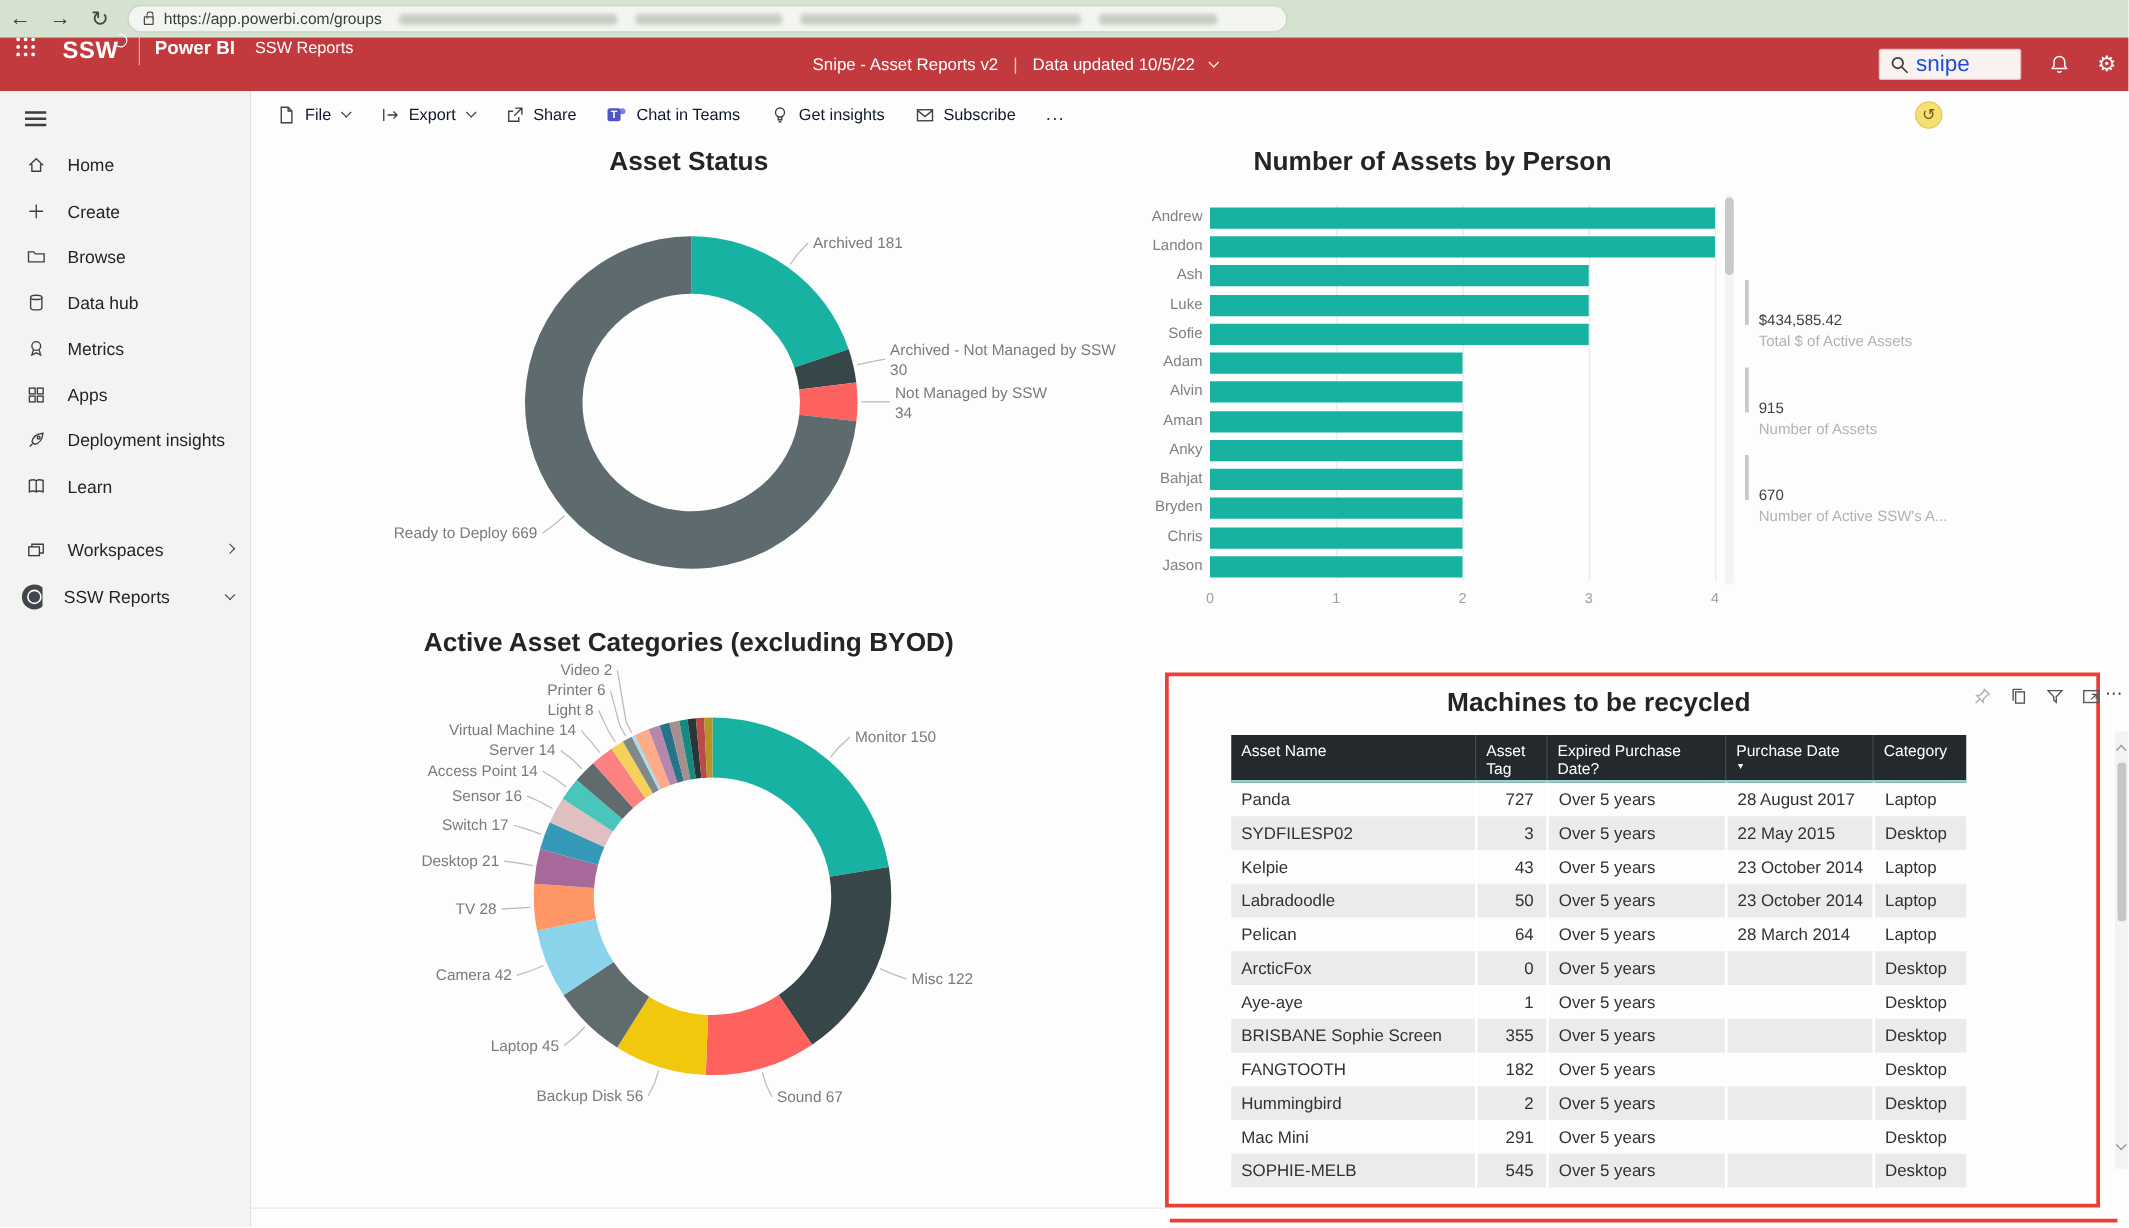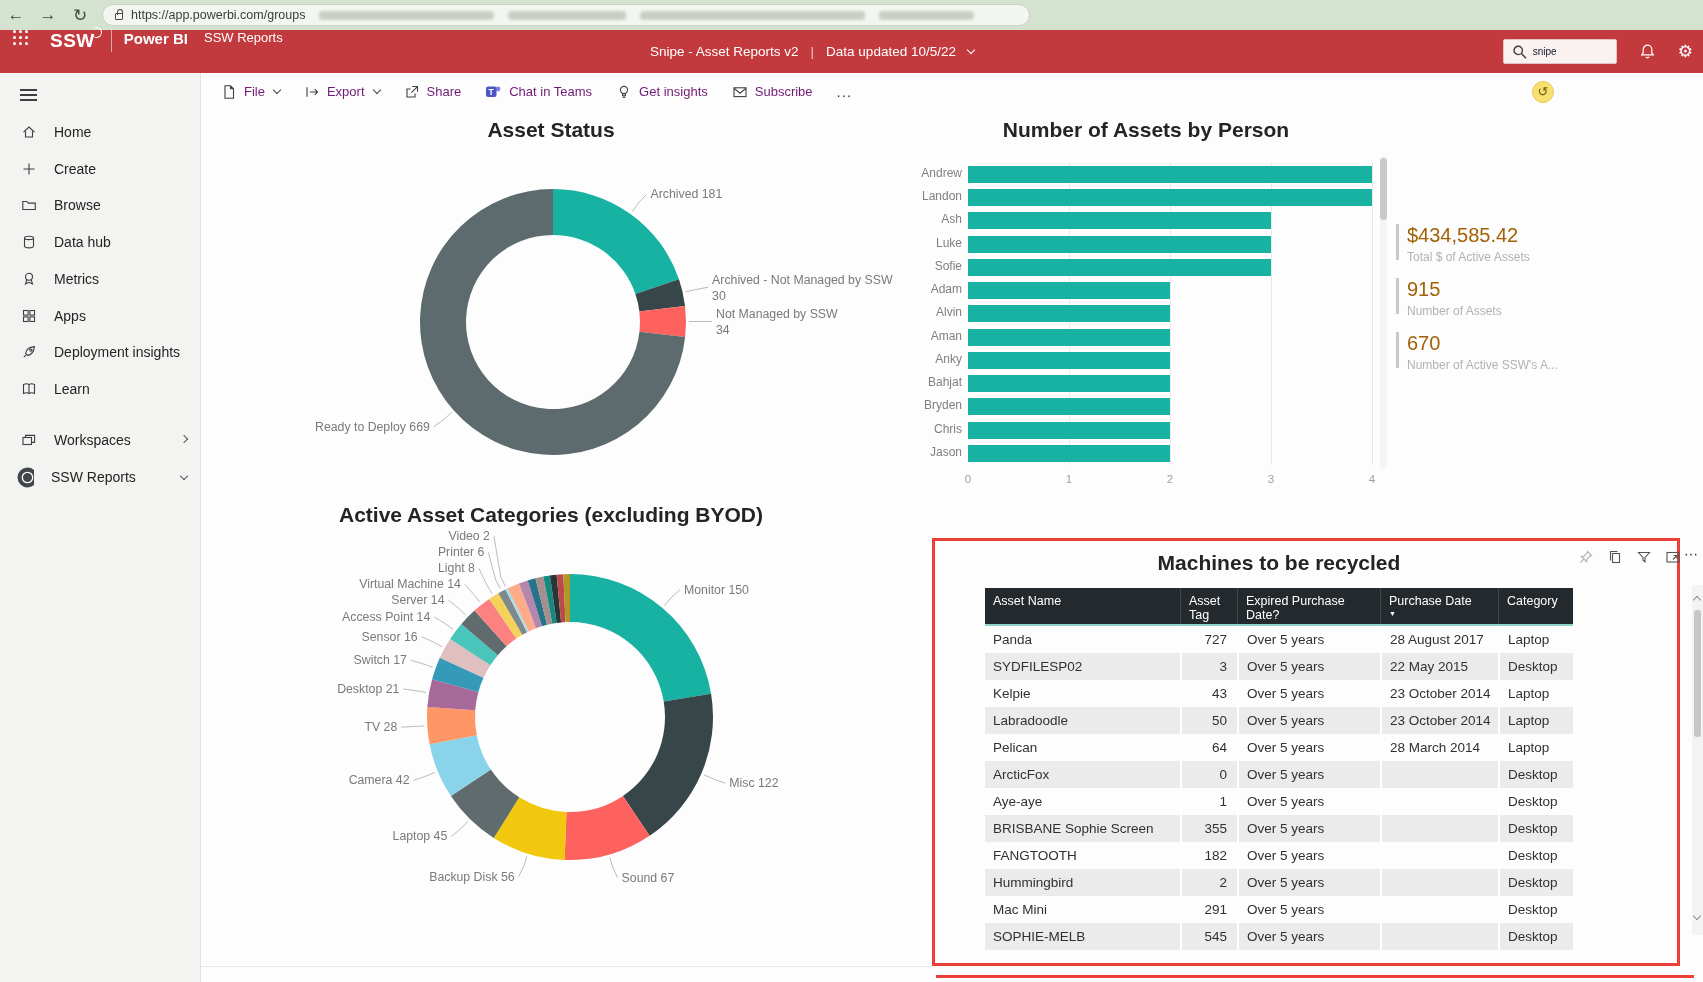--- a/index.html
+++ b/index.html
@@ -26,34 +26,34 @@
   .hdr-divider { width:1px; height:22px; background:rgba(255,255,255,.55); margin:0 12px 0 16px; }
   #app-name { font-weight:bold; font-size:15px; cursor:pointer; }
   #workspace-name { font-size:13px; margin-left:16px; cursor:pointer; }
   #hdr-center { position:absolute; left:650px; top:0; height:43px; display:flex; align-items:center; gap:12px; font-size:13.5px; }
   #hdr-center .sep { opacity:.7; }
   .chev { display:inline-block; width:6px; height:6px; border-right:1.5px solid currentColor; border-bottom:1.5px solid currentColor; transform:rotate(45deg); margin-top:-3px; }
   .chev.right { transform:rotate(-45deg); }
   .chev.up { transform:rotate(-135deg); margin-top:3px; }
   #hdr-right { position:absolute; right:10px; top:0; height:43px; display:flex; align-items:center; gap:22px; }
   #search-box { width:114px; height:25px; background:#faf2f1; border:1px solid #e3c2c2; border-radius:2px; display:flex; align-items:center; padding-left:8px; gap:6px; }
-  #search-input { border:none; outline:none; background:transparent; width:70px; font-size:10px; color:#0f172a; font-family:"Liberation Sans",sans-serif; }
+  #search-input { border:none; outline:none; background:transparent; width:70px; font-size:18px; color:#1d4ed8; font-family:"Liberation Sans",sans-serif; }
   #gear-icon { font-size:17px; line-height:1; cursor:pointer; }
 
   
   #sidebar { left:0; top:73px; width:201px; height:909px; background:#f3f3f2; border-right:1px solid #e2e2e1; }
   #hamburger { position:absolute; left:20px; top:16px; width:17px; cursor:pointer; }
   #hamburger i { display:block; height:1.6px; background:#3e3e3e; margin-bottom:3.6px; }
   .side-item { position:absolute; left:0; width:201px; height:30px; display:flex; align-items:center; padding-left:20px; gap:17px; font-size:14px; color:#252423; cursor:pointer; }
   .side-item .sicon { width:17px; display:flex; justify-content:center; }
   .side-item .schev { position:absolute; right:14px; color:#555; }
 
   
   #toolbar { left:201px; top:73px; width:1502px; height:37px; background:#fdfdfd; display:flex; align-items:center; padding-left:20px; gap:24px; }
-  .tb-item { display:flex; align-items:center; gap:7px; font-size:13px; color:#701a75; cursor:pointer; }
+  .tb-item { display:flex; align-items:center; gap:7px; font-size:13px; color:#0f172a; cursor:pointer; }
   .tb-item .chev { margin-left:2px; color:#444; }
   #tb-more { font-size:15px; color:#333; letter-spacing:1px; cursor:pointer; }
   #refresh-badge { position:absolute; left:1532px; top:81px; width:22px; height:22px; border-radius:50%; background:#f6e072; border:1px solid #e6cb52; color:#6d5c0d; font-size:13px; text-align:center; line-height:20px; cursor:pointer; }
 
   
   #canvas { left:201px; top:110px; width:1502px; height:872px; background:#fdfdfd; }
   .vis-title { position:absolute; font-size:21px; font-weight:bold; color:#252423; text-align:center; }
   #donut-layer { position:absolute; left:0; top:0; width:1703px; height:982px; pointer-events:none; }
   #donut-layer path { pointer-events:auto; }
   .dlabel { font-size:12.3px; fill:#7a7a7a; font-family:"Liberation Sans",sans-serif; }
@@ -65,21 +65,21 @@
   .gridline { position:absolute; top:0; width:1px; height:302px; background:#e9e9e9; }
   .bar { position:absolute; left:62px; height:17px; background:#18b2a3; cursor:pointer; }
   .xtick { position:absolute; top:310px; width:20px; margin-left:-10px; text-align:center; font-size:11.5px; color:#9f9f9f; }
   #bar-scroll { left:1380px; top:156px; width:7px; height:312px; background:#f4f4f4; border-radius:4px; }
   #bar-scroll-thumb { position:absolute; left:0; top:2px; width:7px; height:62px; background:#c9c9c9; border-radius:4px; cursor:pointer; }
 
   
   #kpis { left:1396px; top:224px; width:210px; }
   .kpi-card { display:flex; margin-bottom:14px; }
   .kpi-accent { width:3px; height:36px; background:#c9c9c9; margin-right:8px; }
-  .kpi-value { font-size:20px; color:#a16207; margin-bottom:3px; white-space:nowrap; }
+  .kpi-value { font-size:12px; color:#404040; margin-bottom:3px; white-space:nowrap;margin-top:25px; }
   .kpi-label { font-size:12px; color:#b2b2b2; white-space:nowrap; }
 
   
   #red-rect { left:932px; top:538px; width:748px; height:428px; border:3px solid #ec4036; pointer-events:none; }
   #red-line2 { left:936px; top:975px; width:758px; height:3px; background:#ec4036; }
   #table-title { left:985px; top:551px; width:588px; }
   #panel-icons { left:1578px; top:549px; display:flex; gap:13px; align-items:center; }
   #panel-icons span { cursor:pointer; display:flex; }
   #more-dots { left:1684px; top:546px; font-size:14px; color:#444; letter-spacing:1px; cursor:pointer; }
   #pbi-table { left:985px; top:588px; width:588px; font-size:13.5px; }

